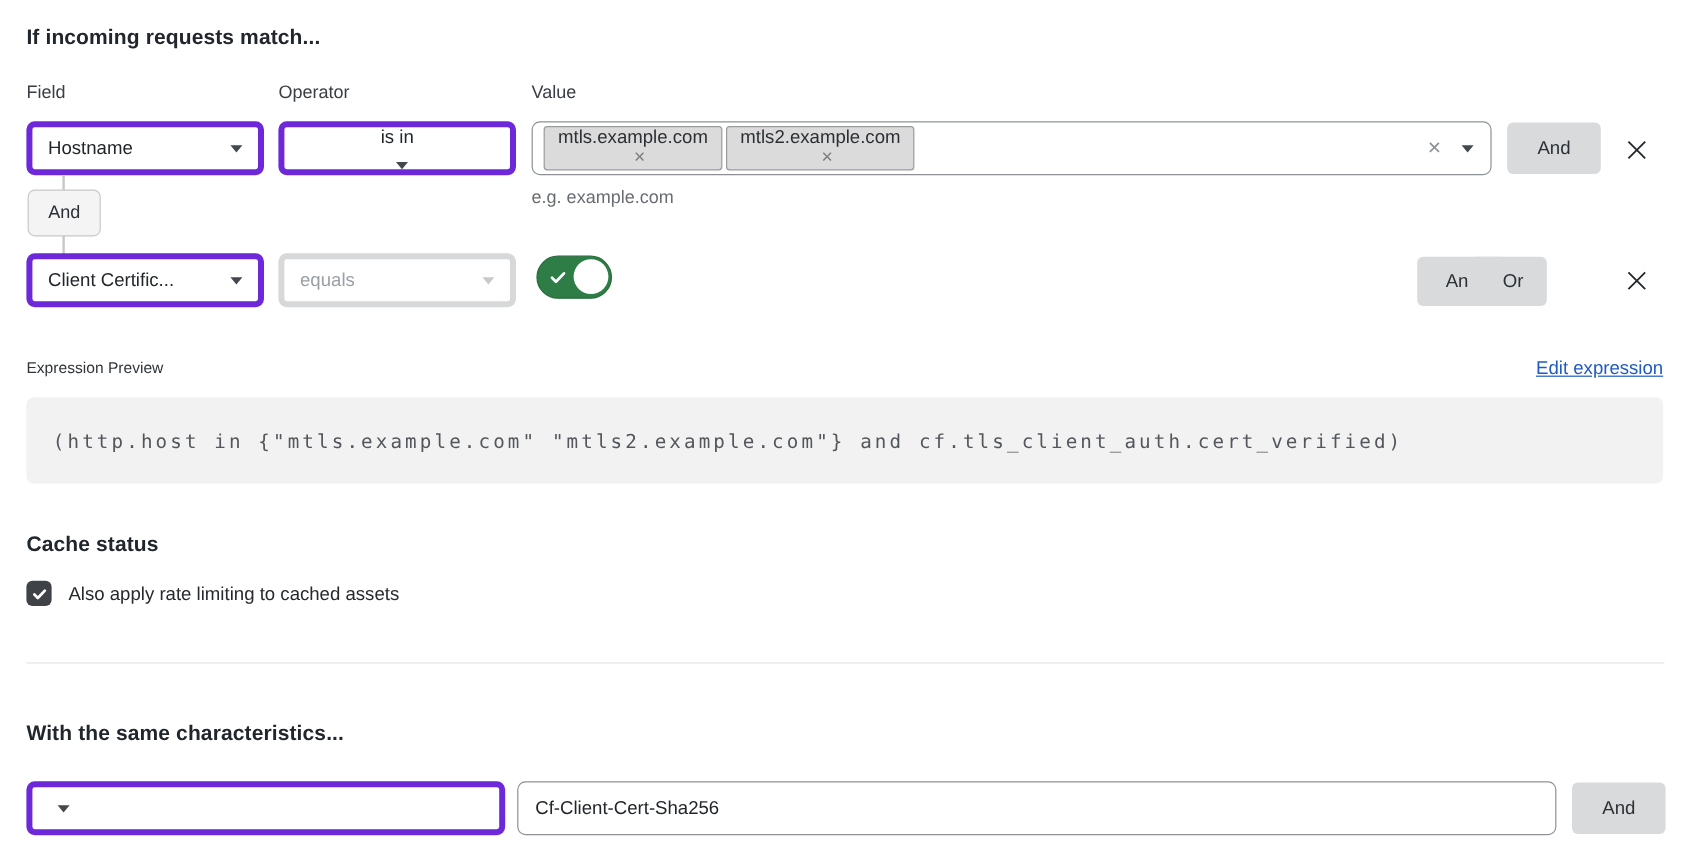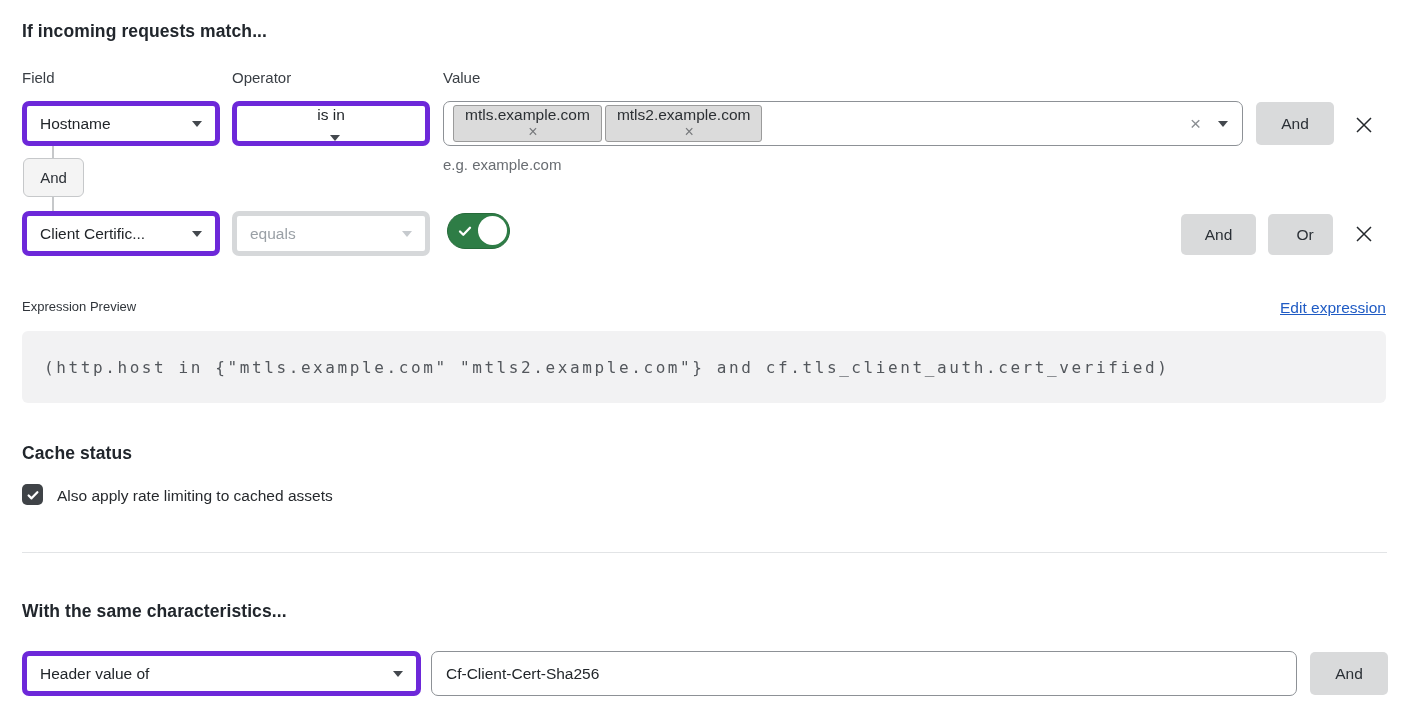--- a/index.html
+++ b/index.html
@@ -110,21 +110,21 @@
 <div class="abs toggle" style="left:447px;top:213px;">
   <span class="chk">
     <svg width="16" height="16" viewBox="0 0 16 16">
       <path d="M3 8.5 L6.3 11.8 L13 4.8" stroke="#ffffff" stroke-width="2.3" fill="none" stroke-linecap="round" stroke-linejoin="round"></path>
     </svg>
   </span>
   <span class="knob"></span>
 </div>
 
 <button class="abs btn" style="left:1181px;top:214px;width:75px;height:41px;">And</button>
-<button class="abs btn" style="left:1268px;top:214px;width:65px;height:41px;padding-left:15px;">Or</button>
+<button class="abs btn" style="left:1224px;top:214px;width:65px;height:41px;padding-left:15px;">Or</button>
 
 <div class="abs close-x" style="left:1349px;top:219px;width:30px;height:30px;">
   <svg width="22" height="22" viewBox="0 0 22 22">
     <path d="M4 4 L18 18 M18 4 L4 18" stroke="#24282c" stroke-width="1.5" fill="none"></path>
   </svg>
 </div>
 
 <div class="abs" style="left:22px;top:299px;font-size:13px;color:#30353b;">Expression Preview</div>
 <div class="abs link" style="top:299px;right:34px;">Edit expression</div>
 
@@ -139,19 +139,18 @@
     <path d="M3 8.5 L6.3 11.8 L13 4.8" stroke="#ffffff" stroke-width="2.6" fill="none" stroke-linecap="round" stroke-linejoin="round"></path>
   </svg>
 </div>
 <div class="abs cb-label" style="left:57px;top:487px;">Also apply rate limiting to cached assets</div>
 
 <div class="abs divider" style="left:22px;top:552px;width:1365px;"></div>
 
 <div class="abs h1" style="left:22px;top:601px;">With the same characteristics...</div>
 
 <div class="abs sel" style="left:22px;top:651px;width:399px;">
-  <span class="txt">Header value of</span>
   <span class="caret"></span>
 </div>
 
 <input class="abs text-input" style="left: 431px; top: 651px; width: 866px;" type="text" value="Cf-Client-Cert-Sha256">
 
 <button class="abs btn" style="left:1310px;top:652px;width:78px;height:43px;">And</button>
 
 </body></html>

